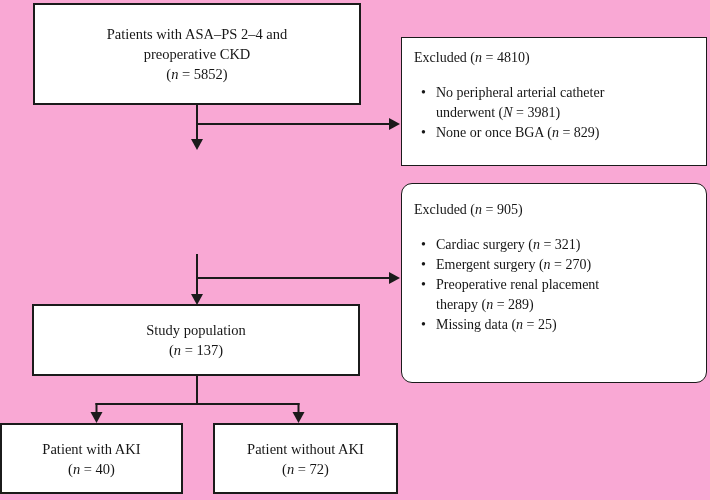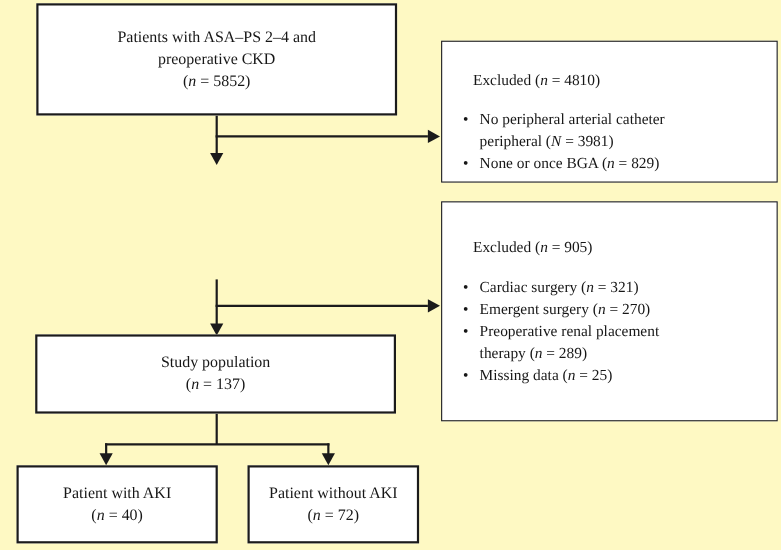--- a/index.html
+++ b/index.html
@@ -1,20 +1,20 @@
 <!DOCTYPE html>
 <html><head>
 <meta charset="utf-8">
 <style>
   html, body { margin: 0; padding: 0; background: #ffffff; }
   .canvas {
     position: relative;
     width: 710px;
     height: 500px;
-    background: #fef9c3;
+    background: #f9a8d4;
     font-family: "Liberation Serif", "DejaVu Serif", serif;
     color: #161616;
     overflow: hidden;
   }
   .connectors {
     position: absolute;
     left: 0; top: 0;
     width: 710px; height: 500px;
   }
   .box {
@@ -31,22 +31,22 @@
     text-align: center;
     font-size: 14.5px;
     line-height: 20px;
   }
   .excl {
     border-width: 1.5px;
     font-size: 14px;
     line-height: 20px;
     padding: 10px 8px 0 12px;
   }
-  .excl.pad-lg { padding-top: 16px; }
-  .excl-title { margin: 16px; }
+  .excl.pad-lg { padding-top: 16px; border-radius: 11px; }
+  .excl-title { margin: 0; }
   ul.excl-list {
     list-style: none;
     margin: 0;
     padding: 0 0 0 5px;
   }
   ul.excl-list li {
     position: relative;
     padding-left: 17px;
     margin-top: 0;
   }
@@ -55,22 +55,22 @@
     content: "\2022";
     position: absolute;
     left: 2px;
     top: 0;
   }
   .it { font-style: italic; }
   
   #box-eligible  { left: 33px;  top: 3px;   width: 328px; height: 102px; }
   #box-catheter  { left: 33px;  top: 149px; width: 328px; height: 105px; }
   #box-study     { left: 32px;  top: 304px; width: 328px; height: 72px; }
-  #box-aki       { left: 15px;   top: 423px; width: 183px; height: 71px; }
-  #box-no-aki    { left: 225px; top: 423px; width: 156px; height: 71px; }
+  #box-aki       { left: 0;   top: 423px; width: 183px; height: 71px; }
+  #box-no-aki    { left: 213px; top: 423px; width: 185px; height: 71px; }
   #box-excluded-1 { left: 401px; top: 37px;  width: 306px; height: 129px; }
   #box-excluded-2 { left: 401px; top: 183px; width: 306px; height: 200px; }
 </style>
 </head>
 <body>
 
 <div class="canvas">
 
   <svg class="connectors" viewBox="0 0 710 500" aria-hidden="true">
     <g stroke="#1b1b1b" stroke-width="2" fill="none">
@@ -111,21 +111,21 @@
   </div>
 
   <div class="box main" id="box-no-aki">
     <div>Patient without AKI</div>
     <div><span>(</span><span class="it">n</span><span> = 72)</span></div>
   </div>
 
   <div class="box excl" id="box-excluded-1">
     <div class="excl-title"><span>Excluded (</span><span class="it">n</span><span> = 4810)</span></div>
     <ul class="excl-list">
-        <li><span>No peripheral arterial catheter</span><br><span>peripheral (</span><span class="it">N</span><span> = 3981)</span></li>
+        <li><span>No peripheral arterial catheter</span><br><span>underwent (</span><span class="it">N</span><span> = 3981)</span></li>
         <li><span>None or once BGA (</span><span class="it">n</span><span> = 829)</span></li>
       </ul>
   </div>
 
   <div class="box excl pad-lg" id="box-excluded-2">
     <div class="excl-title"><span>Excluded (</span><span class="it">n</span><span> = 905)</span></div>
     <ul class="excl-list">
         <li><span>Cardiac surgery (</span><span class="it">n</span><span> = 321)</span></li>
         <li><span>Emergent surgery (</span><span class="it">n</span><span> = 270)</span></li>
         <li><span>Preoperative renal placement</span><br><span>therapy (</span><span class="it">n</span><span> = 289)</span></li>

